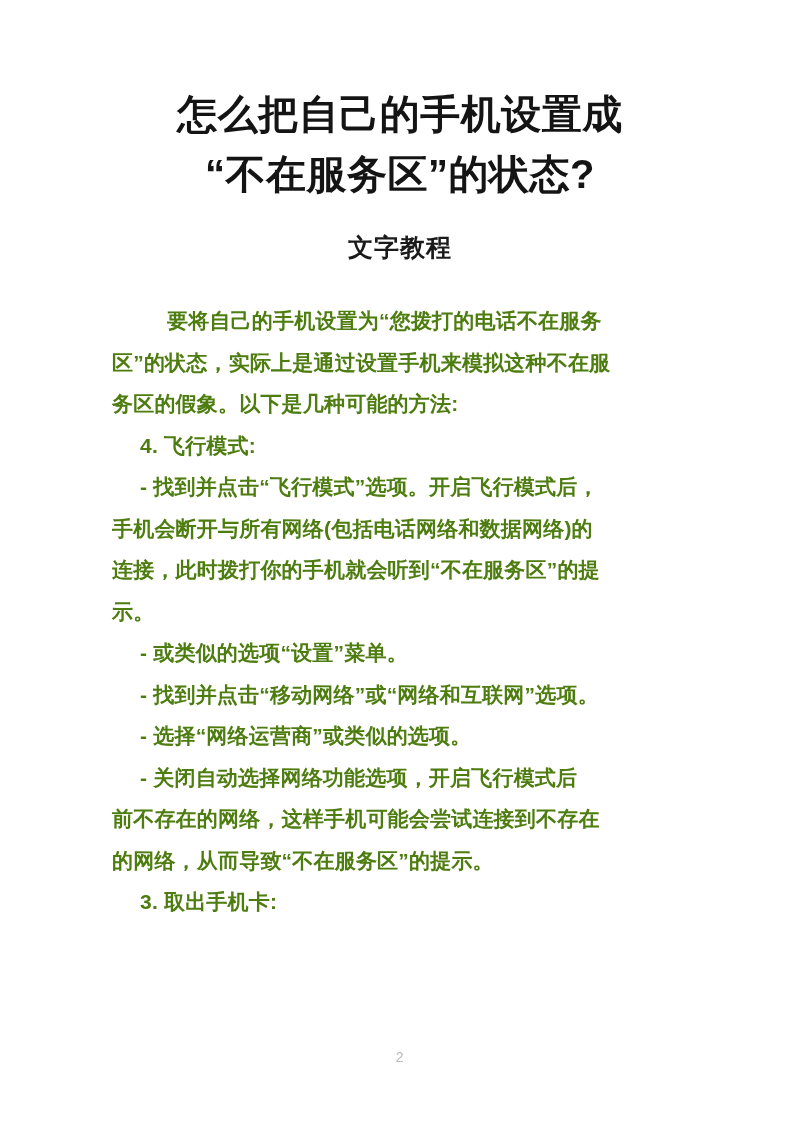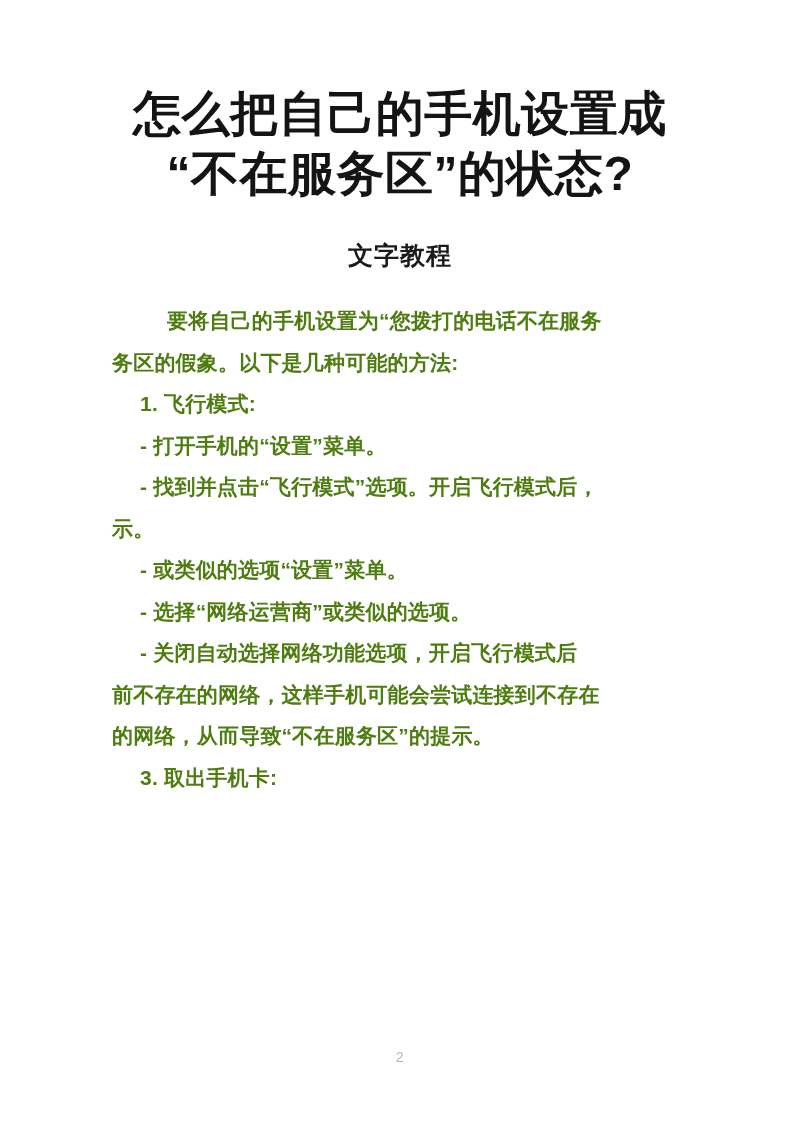--- a/index.html
+++ b/index.html
@@ -26,30 +26,30 @@
 
   
   .title-block {
     position: absolute;
     left: 60px;
     right: 60px;
     top: 84px;
     text-align: center;
   }
   .doc-title {
-    font-size: 48px;
+    font-size: 40px;
     font-weight: 700;
     line-height: 60px;
     letter-spacing: 0.5px;
     color: #141414;
     margin: 0;
     white-space: pre-line;
   }
   .doc-subtitle {
-    margin: 8px;
+    margin: 0;
     padding-top: 26px;
     font-size: 25px;
     font-weight: 700;
     line-height: 34px;
     letter-spacing: 1px;
     color: #1a1a1a;
   }
 
   
   .body-text {
@@ -92,26 +92,29 @@
 <div class="page">
 
   <div class="title-block">
     <h1 class="doc-title">怎么把自己的手机设置成
 “不在服务区”的状态?</h1>
     <p class="doc-subtitle">文字教程</p>
   </div>
 
   <div class="body-text">
       <div class="line indent-2">要将自己的手机设置为“您拨打的电话不在服务</div>
+      <div class="line flush">区”的状态，实际上是通过设置手机来模拟这种不在服</div>
       <div class="line flush">务区的假象。以下是几种可能的方法:</div>
-      <div class="line indent-1">1. 飞行模式:</div>
-      <div class="line indent-1">- 打开手机的“设置”菜单。</div>
+      <div class="line indent-1">4. 飞行模式:</div>
       <div class="line indent-1">- 找到并点击“飞行模式”选项。开启飞行模式后，</div>
+      <div class="line flush">手机会断开与所有网络(包括电话网络和数据网络)的</div>
+      <div class="line flush">连接，此时拨打你的手机就会听到“不在服务区”的提</div>
       <div class="line flush">示。</div>
       <div class="line indent-1">- 或类似的选项“设置”菜单。</div>
+      <div class="line indent-1">- 找到并点击“移动网络”或“网络和互联网”选项。</div>
       <div class="line indent-1">- 选择“网络运营商”或类似的选项。</div>
       <div class="line indent-1">- 关闭自动选择网络功能选项，开启飞行模式后</div>
       <div class="line flush">前不存在的网络，这样手机可能会尝试连接到不存在</div>
       <div class="line flush">的网络，从而导致“不在服务区”的提示。</div>
       <div class="line indent-1">3. 取出手机卡:</div>
     </div>
 
   <div class="page-footer">
     <span class="page-number">2</span>
   </div>

